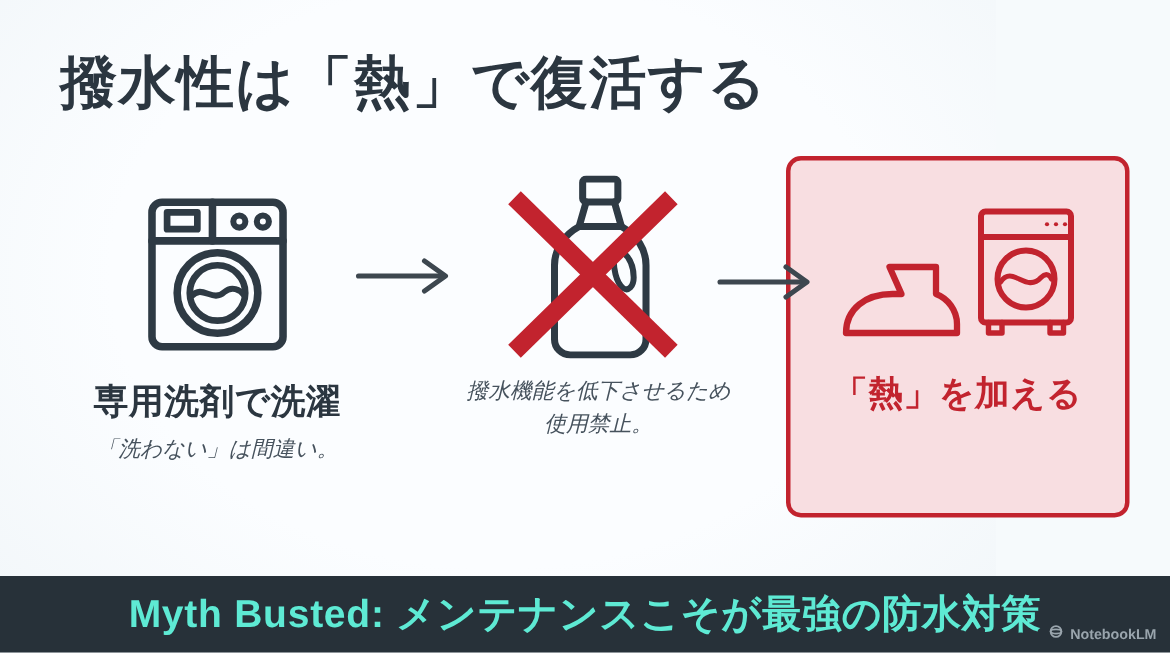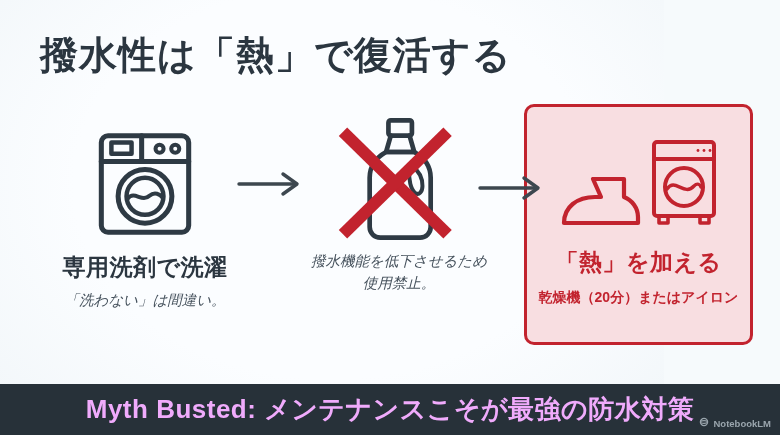--- a/index.html
+++ b/index.html
@@ -50,21 +50,21 @@
   }
   .hot-sub {
     position:absolute; left:4px; right:4px; top:180px; text-align:center;
     font-size:14px; font-weight:700; line-height:1.55; color:#c2232e;
   }
   
   .footer {
     position:absolute; left:0; top:384px; width:780px; height:51px;
     background:#273139; display:flex; align-items:center; justify-content:center;
   }
-  .footer-text { color:#f0abfc; font-size:26px; font-weight:700; letter-spacing:0.5px; }
+  .footer-text { color:#5eead4; font-size:26px; font-weight:700; letter-spacing:0.5px; }
   .watermark {
     position:absolute; right:9px; bottom:6px;
     display:flex; align-items:flex-end; gap:4px;
     color:#9aa5ad; font-size:9.5px; font-weight:600;
   }
 </style>
 </head>
 <body>
 
 <div class="slide">
@@ -146,21 +146,20 @@
           <circle cx="60" cy="11.5" r="1.4" fill="#c2232e" stroke="none"></circle>
           <circle cx="34" cy="48" r="19"></circle>
           <path d="M17 50 C25 38 34 58 44 47 C47.5 43.5 50 45.5 51 48" stroke-width="3.4"></path>
           <path d="M9 77 L9 84 L18 84 L18 77" stroke-width="3.6"></path>
           <path d="M50 77 L50 84 L59 84 L59 77" stroke-width="3.6"></path>
         </svg>
       </span>
     </div>
     <div class="hot-heading">「熱」を加える</div>
     <div class="hot-sub">
-      <div>乾燥機（20分）またはアイロン</div>
     </div>
   </div>
 
   <div class="footer">
     <span class="footer-text">Myth Busted: メンテナンスこそが最強の防水対策</span>
     <span class="watermark">
       <span>
         <svg width="10" height="10" viewBox="0 0 10 10" fill="none" stroke="#9aa5ad" stroke-width="1.2">
           <circle cx="5" cy="5" r="3.6"></circle>
           <ellipse cx="5" cy="5" rx="3.6" ry="1.4"></ellipse>

